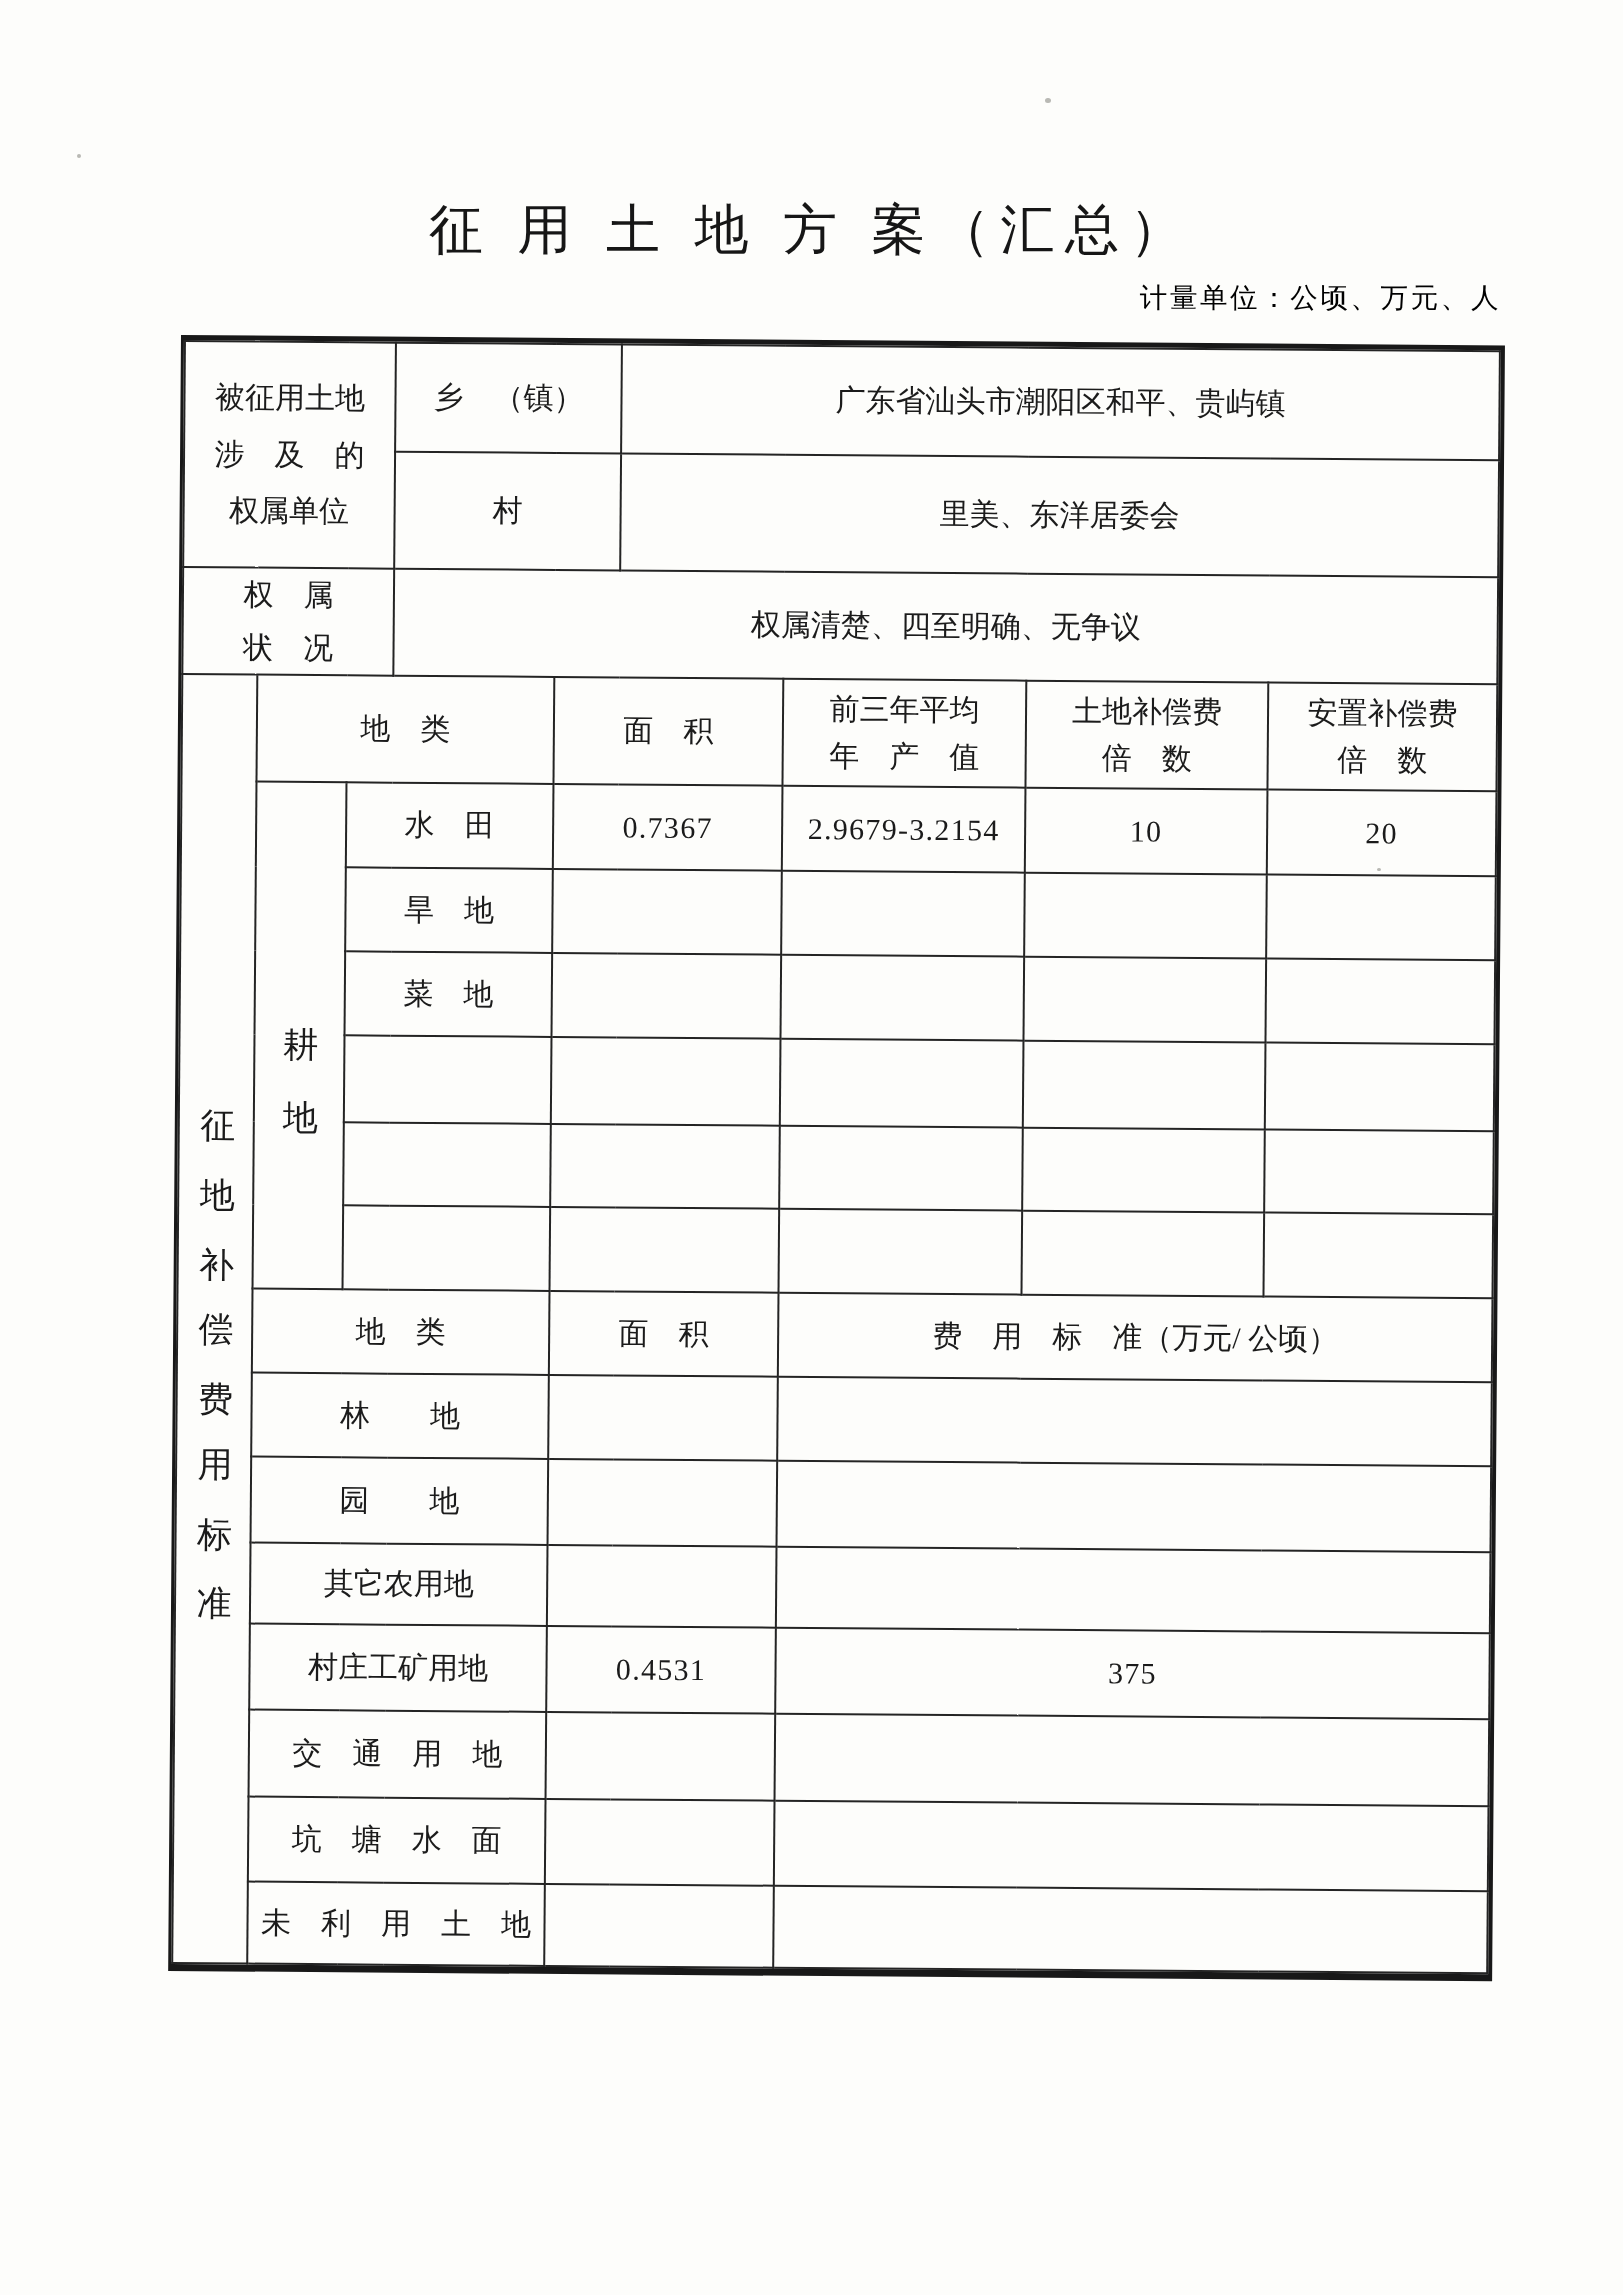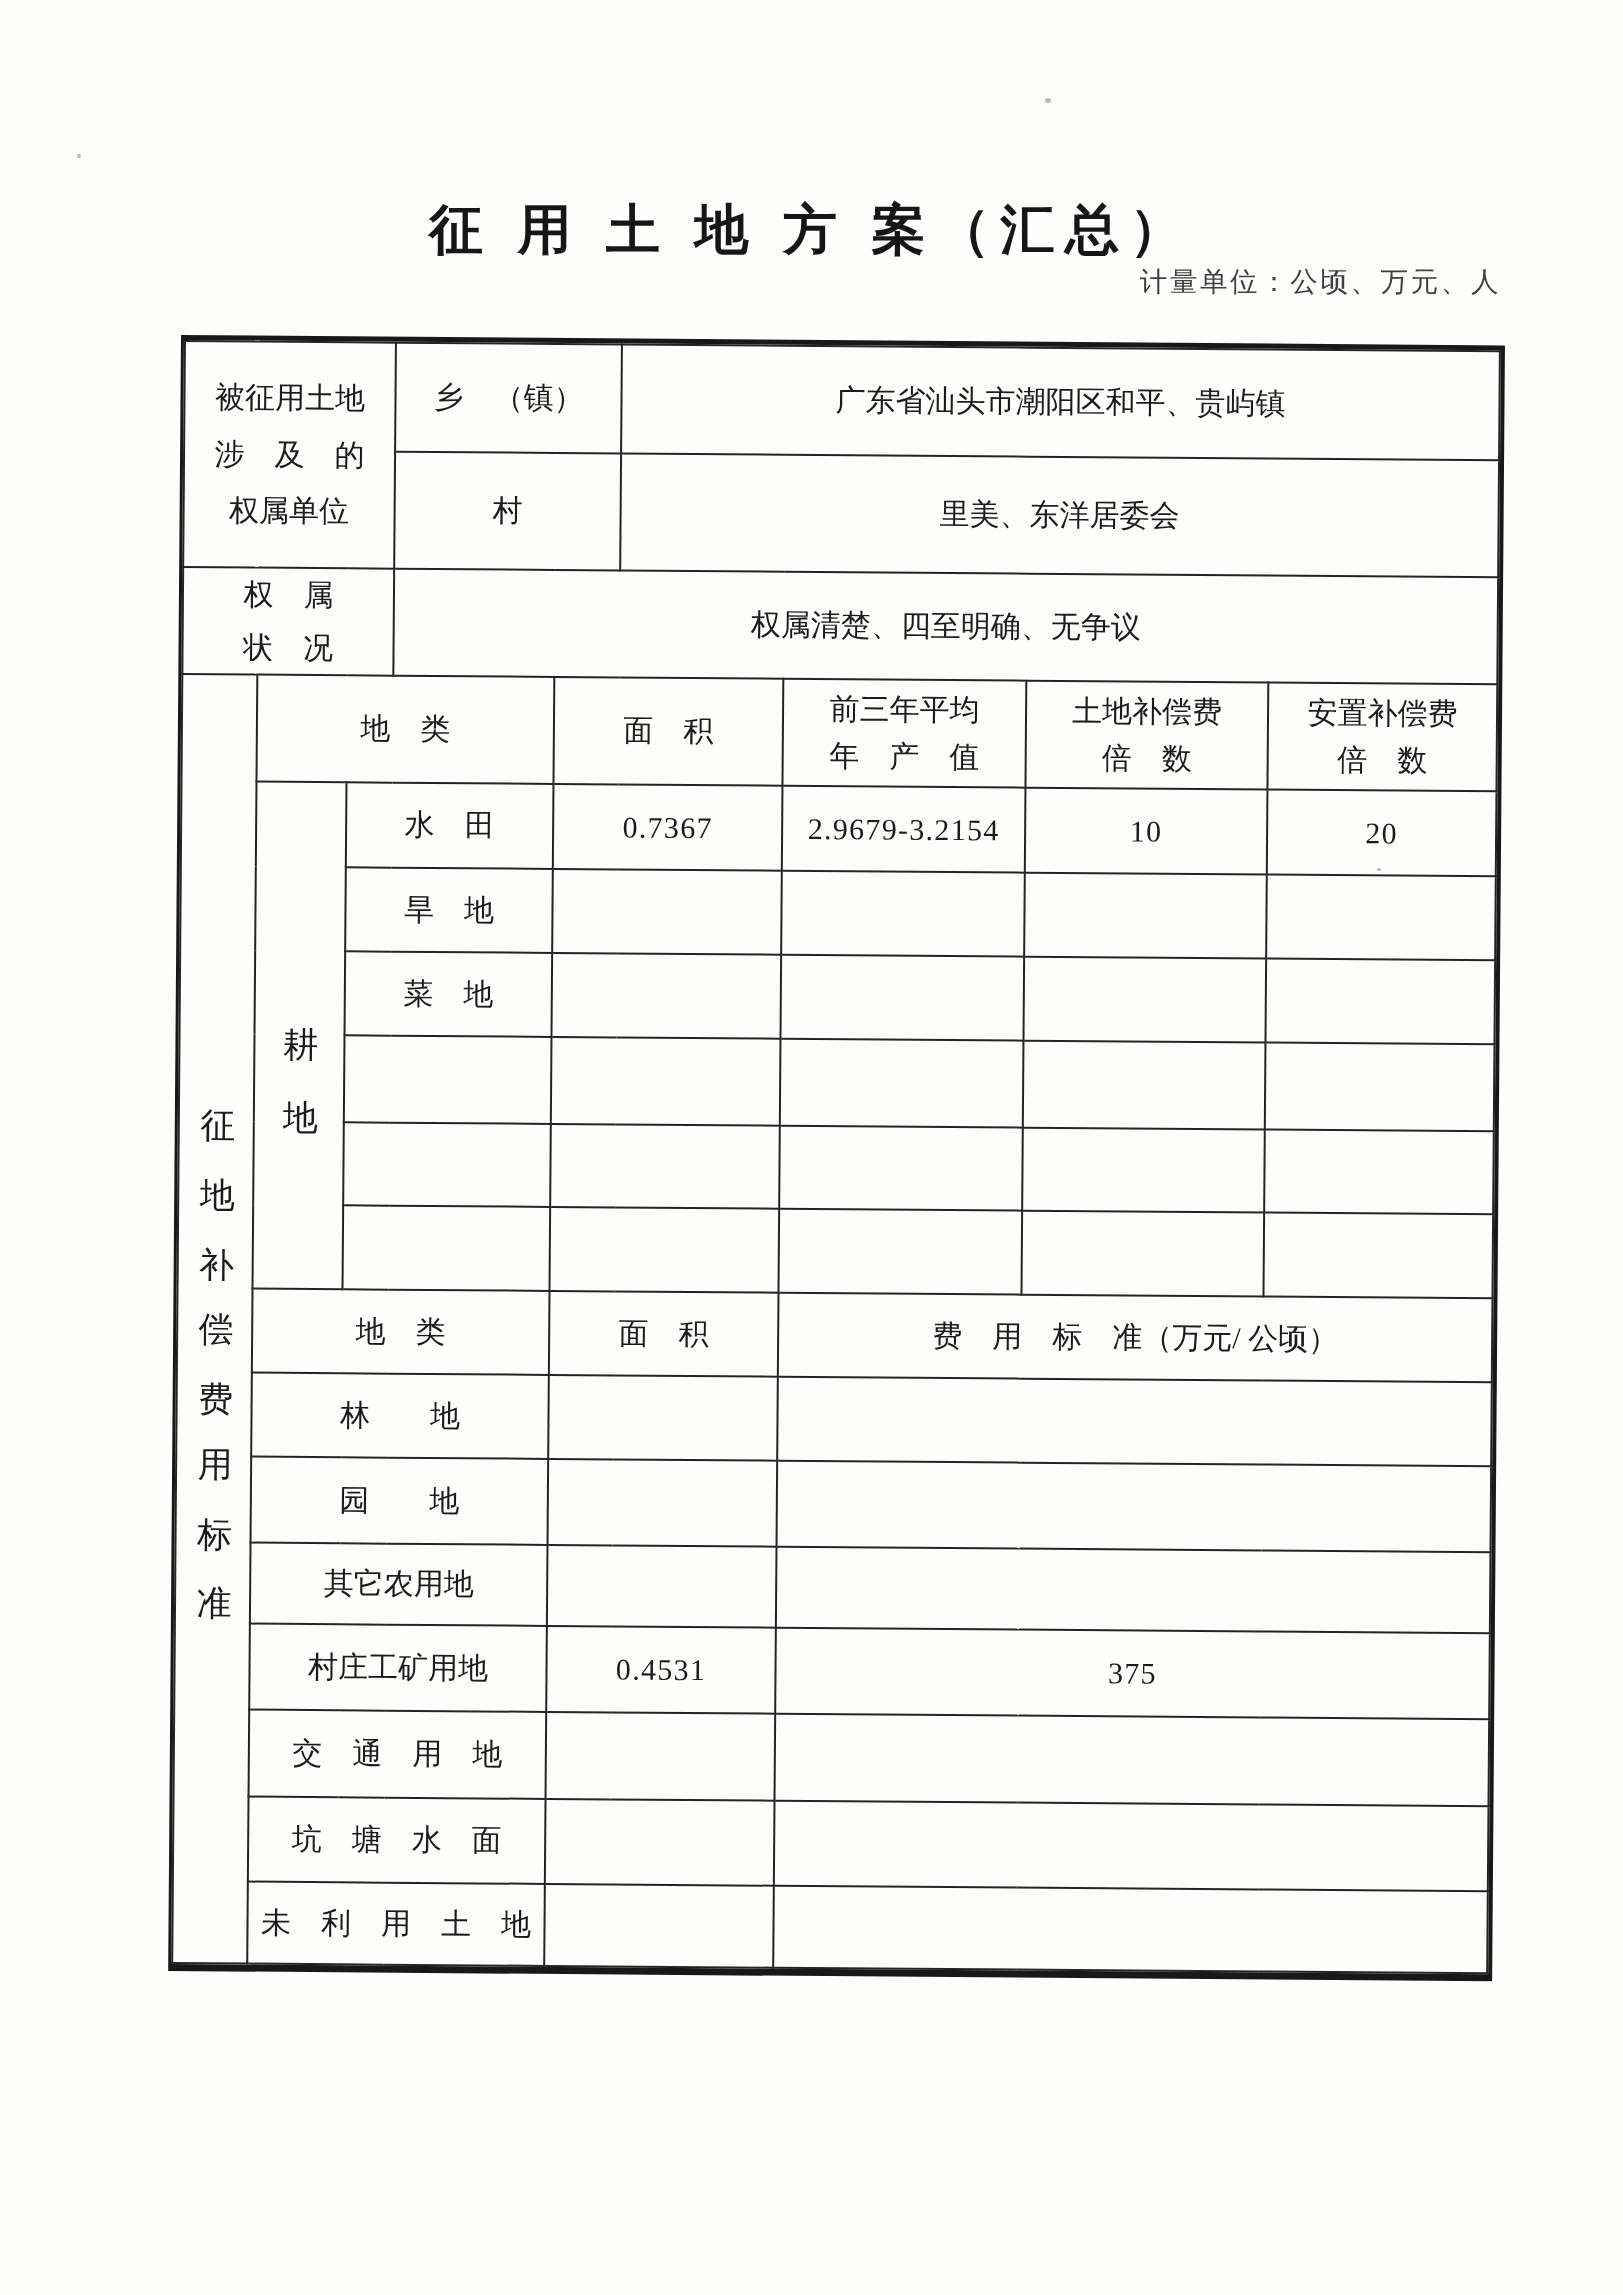--- a/index.html
+++ b/index.html
@@ -5,26 +5,26 @@
   html,body{margin:0;padding:0;}
   body{
     width:1623px;height:2295px;position:relative;
     background:#fdfdfb;
     font-family:"Liberation Serif","DejaVu Serif",serif;
     color:#1a1a1a;
     overflow:hidden;
   }
   .title{
     position:absolute;top:194px;left:0;width:1623px;
-    text-align:center;font-size:54px;font-weight:700;
+    text-align:center;font-size:54px;font-weight:400;
     letter-spacing:10.5px;color:#161616;
   }
   .unit-note{
-    position:absolute;top:264px;right:122px;
-    font-size:27.5px;letter-spacing:2.6px;color:#404040;
+    position:absolute;top:280px;right:122px;
+    font-size:27.5px;letter-spacing:2.6px;color:#000000;
   }
   .sheet{
     position:absolute;left:181px;top:335px;width:1317px;
     border:3.3px solid #181818;
     border-top-width:5.9px;border-bottom-width:7.2px;border-right-width:4.6px;
     transform:rotate(0.45deg);transform-origin:0 0;
     background:transparent;
   }
   table.grid{
     width:100%;border-collapse:collapse;table-layout:fixed;

